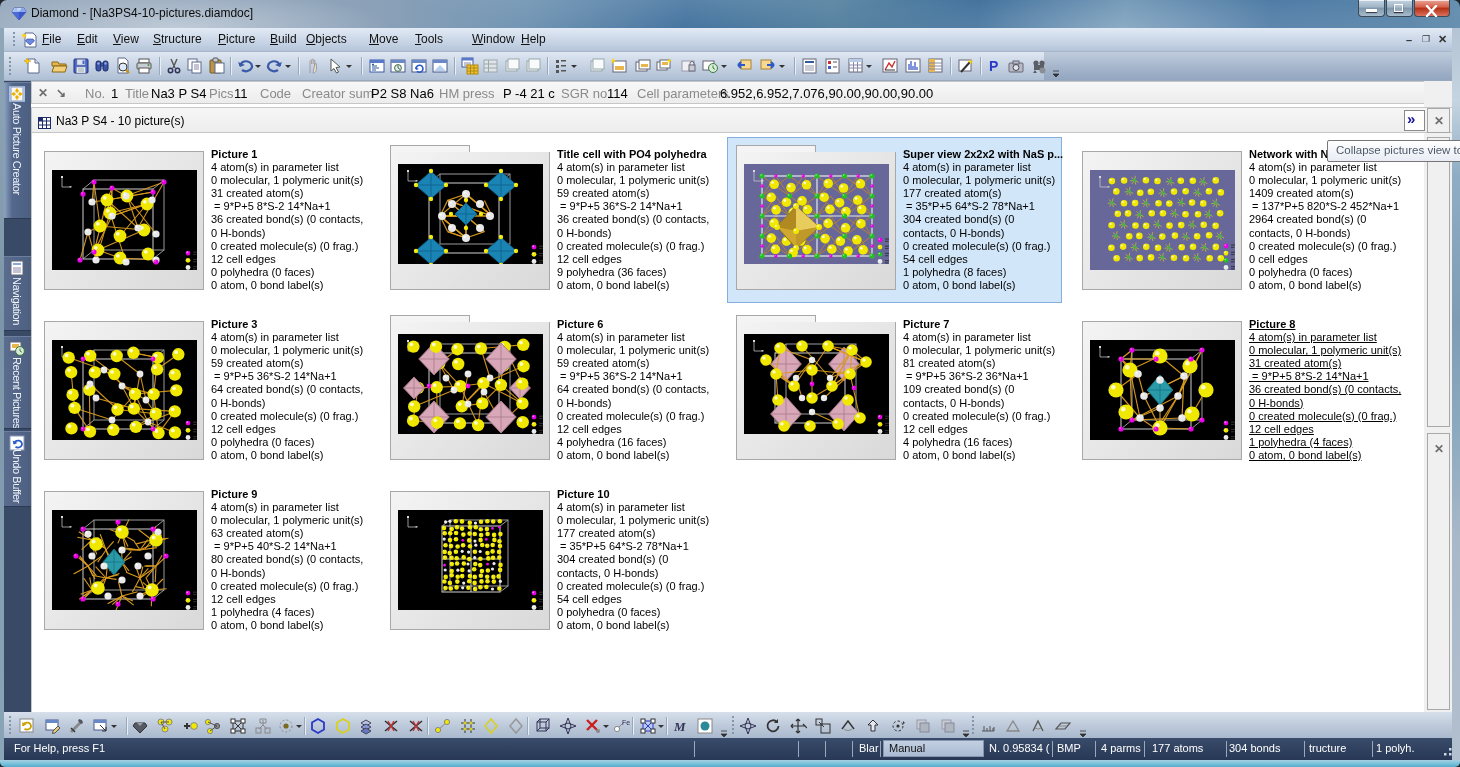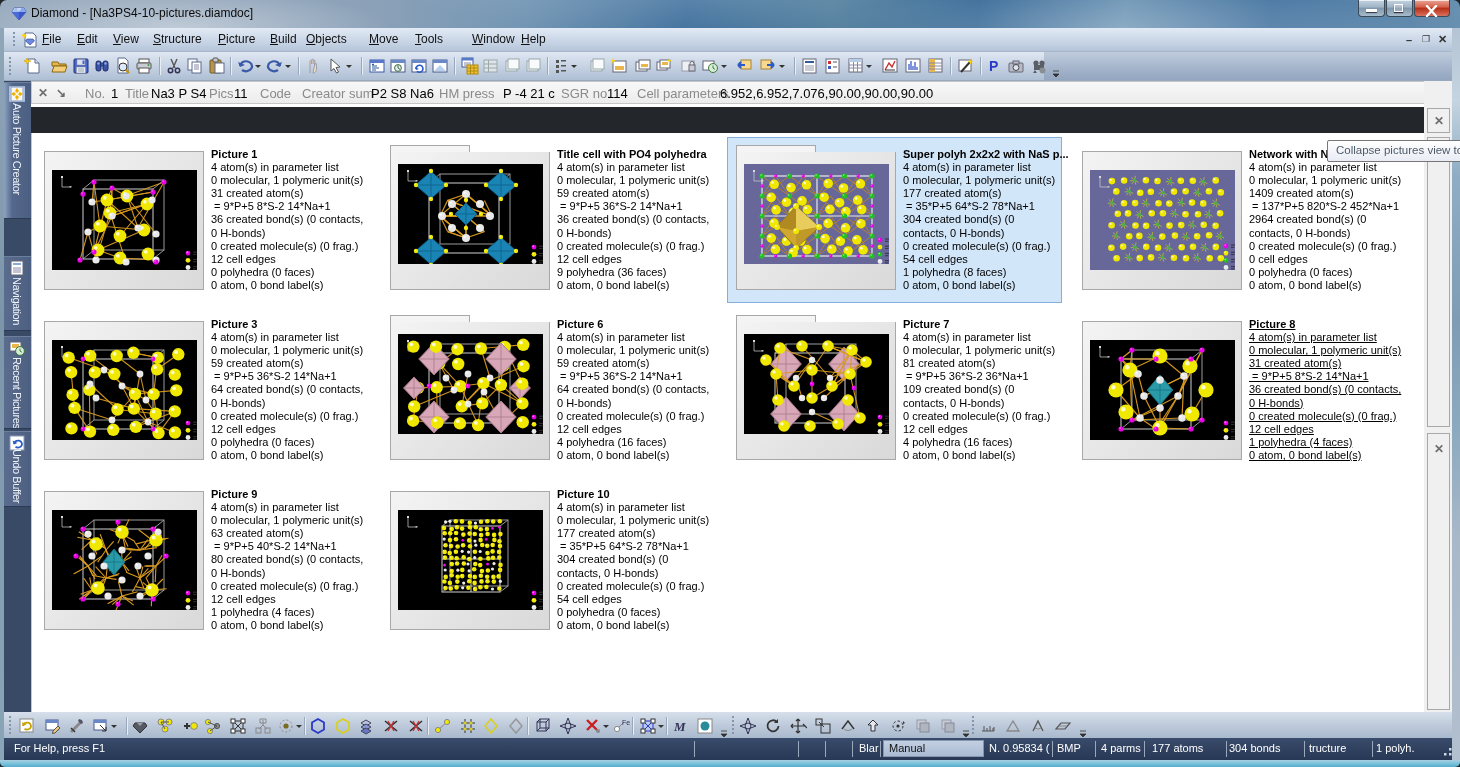--- a/index.html
+++ b/index.html
@@ -391,20 +391,36 @@
       <span class="val" style="left:339px">P2 S8 Na6</span>
       <span class="lbl" style="left:407px">HM press</span>
       <span class="val" style="left:471px">P -4 21 c</span>
       <span class="lbl" style="left:529px">SGR no.</span>
       <span class="val" style="left:575px">114</span>
       <span class="lbl" style="left:605px">Cell parameters</span>
       <span class="val" style="left:688px">6.952,6.952,7.076,90.00,90.00,90.00</span>
     </div>
     <div class="abs" style="left:31px;top:104px;width:1421px;height:3px;background:#fff"></div>
     <div class="abs" style="left:1424px;top:81px;width:28px;height:52px;background:#f0f0f0"></div>
+    <div id="picbar">
+      <div class="abs" style="left:6px;top:7px"><svg width="13" height="12" viewBox="0 0 13 12">
+          <rect x="0.5" y="0.5" width="12" height="11" fill="#fff" stroke="#1a2a6a"></rect>
+          <g stroke="#1a2a6a">
+            <line x1="0" y1="4" x2="13" y2="4"></line>
+            <line x1="0" y1="8" x2="13" y2="8"></line>
+            <line x1="4.5" y1="0" x2="4.5" y2="12"></line>
+            <line x1="8.5" y1="0" x2="8.5" y2="12"></line>
+          </g>
+          <rect x="1" y="1" width="3" height="3" fill="#1a2a6a"></rect>
+        </svg></div>
+      <div class="t">Na3 P S4 - 10 picture(s)</div>
+      <div class="abs" style="left:1372px;top:2px;width:21px;height:21px;border:1px solid #8a8a8a;background:#fff">
+        <span style="position:absolute;left:2px;top:-1px;color:#15159a;font-weight:bold;font-size:15px;letter-spacing:-1px">»</span>
+      </div>
+    </div>
     <div class="abs" style="left:1427px;top:108px;width:23px;height:25px;border:1px solid #a8a8a8;background:#f0f0f0">
       <span class="xg" style="left:6px;top:5px">✕</span>
     </div>
     <div id="content"></div>
     <div id="selbox"></div>
     <div class="thumb" style="left:44px;top:151px;">
       <div class="timg"><svg width="145" height="100" viewBox="0 0 145 100">
           <rect width="145" height="100" fill="#000000"></rect>
           <g stroke="#c8c8c8" stroke-width="1" stroke-opacity="0.75">
             <line x1="10" y1="8" x2="10" y2="17"></line>
@@ -915,21 +931,21 @@
           <circle cx="136.0" cy="90.3" r="2.4" fill="#22c022"></circle>
           <circle cx="135.2" cy="89.5" r="0.7" fill="#ffffff" fill-opacity="0.8"></circle>
           <rect x="141" y="88.8" width="4.5" height="1.2" fill="#3a3a50"></rect>
           <rect x="141" y="91.1" width="3.5" height="1.2" fill="#3a3a50"></rect>
           <circle cx="136.0" cy="97.5" r="2.4" fill="#e8e8e8"></circle>
           <circle cx="135.2" cy="96.7" r="0.7" fill="#ffffff" fill-opacity="0.8"></circle>
           <rect x="141" y="96.0" width="4.5" height="1.2" fill="#3a3a50"></rect>
           <rect x="141" y="98.3" width="3.5" height="1.2" fill="#3a3a50"></rect>
         </svg></div>
     </div>
-    <div class="ctext" style="left:903px;top:148px;"><b>Super polyh 2x2x2 with NaS p...</b><br>4 atom(s) in parameter list<br>0 molecular, 1 polymeric unit(s)<br>177 created atom(s)<br>&nbsp;= 35*P+5 64*S-2 78*Na+1<br>304 created bond(s) (0<br>contacts, 0 H-bonds)<br>0 created molecule(s) (0 frag.)<br>54 cell edges<br>1 polyhedra (8 faces)<br>0 atom, 0 bond label(s)</div>
+    <div class="ctext" style="left:903px;top:148px;"><b>Super view 2x2x2 with NaS p...</b><br>4 atom(s) in parameter list<br>0 molecular, 1 polymeric unit(s)<br>177 created atom(s)<br>&nbsp;= 35*P+5 64*S-2 78*Na+1<br>304 created bond(s) (0<br>contacts, 0 H-bonds)<br>0 created molecule(s) (0 frag.)<br>54 cell edges<br>1 polyhedra (8 faces)<br>0 atom, 0 bond label(s)</div>
     <div class="thumb" style="left:1082px;top:151px;">
       <div class="timg"><svg width="145" height="100" viewBox="0 0 145 100">
           <rect width="145" height="100" fill="#67679a"></rect>
           <g stroke="#c8c8c8" stroke-width="1" stroke-opacity="0.75">
             <line x1="10" y1="8" x2="10" y2="17"></line>
             <line x1="10" y1="17" x2="19" y2="17"></line>
           </g>
           <rect x="9" y="6" width="2" height="2" fill="#ddd"></rect>
           <rect x="17.5" y="16" width="2" height="1.5" fill="#bbb"></rect>
           <circle cx="21.9" cy="11.1" r="3.3" fill="#f0e800"></circle>

